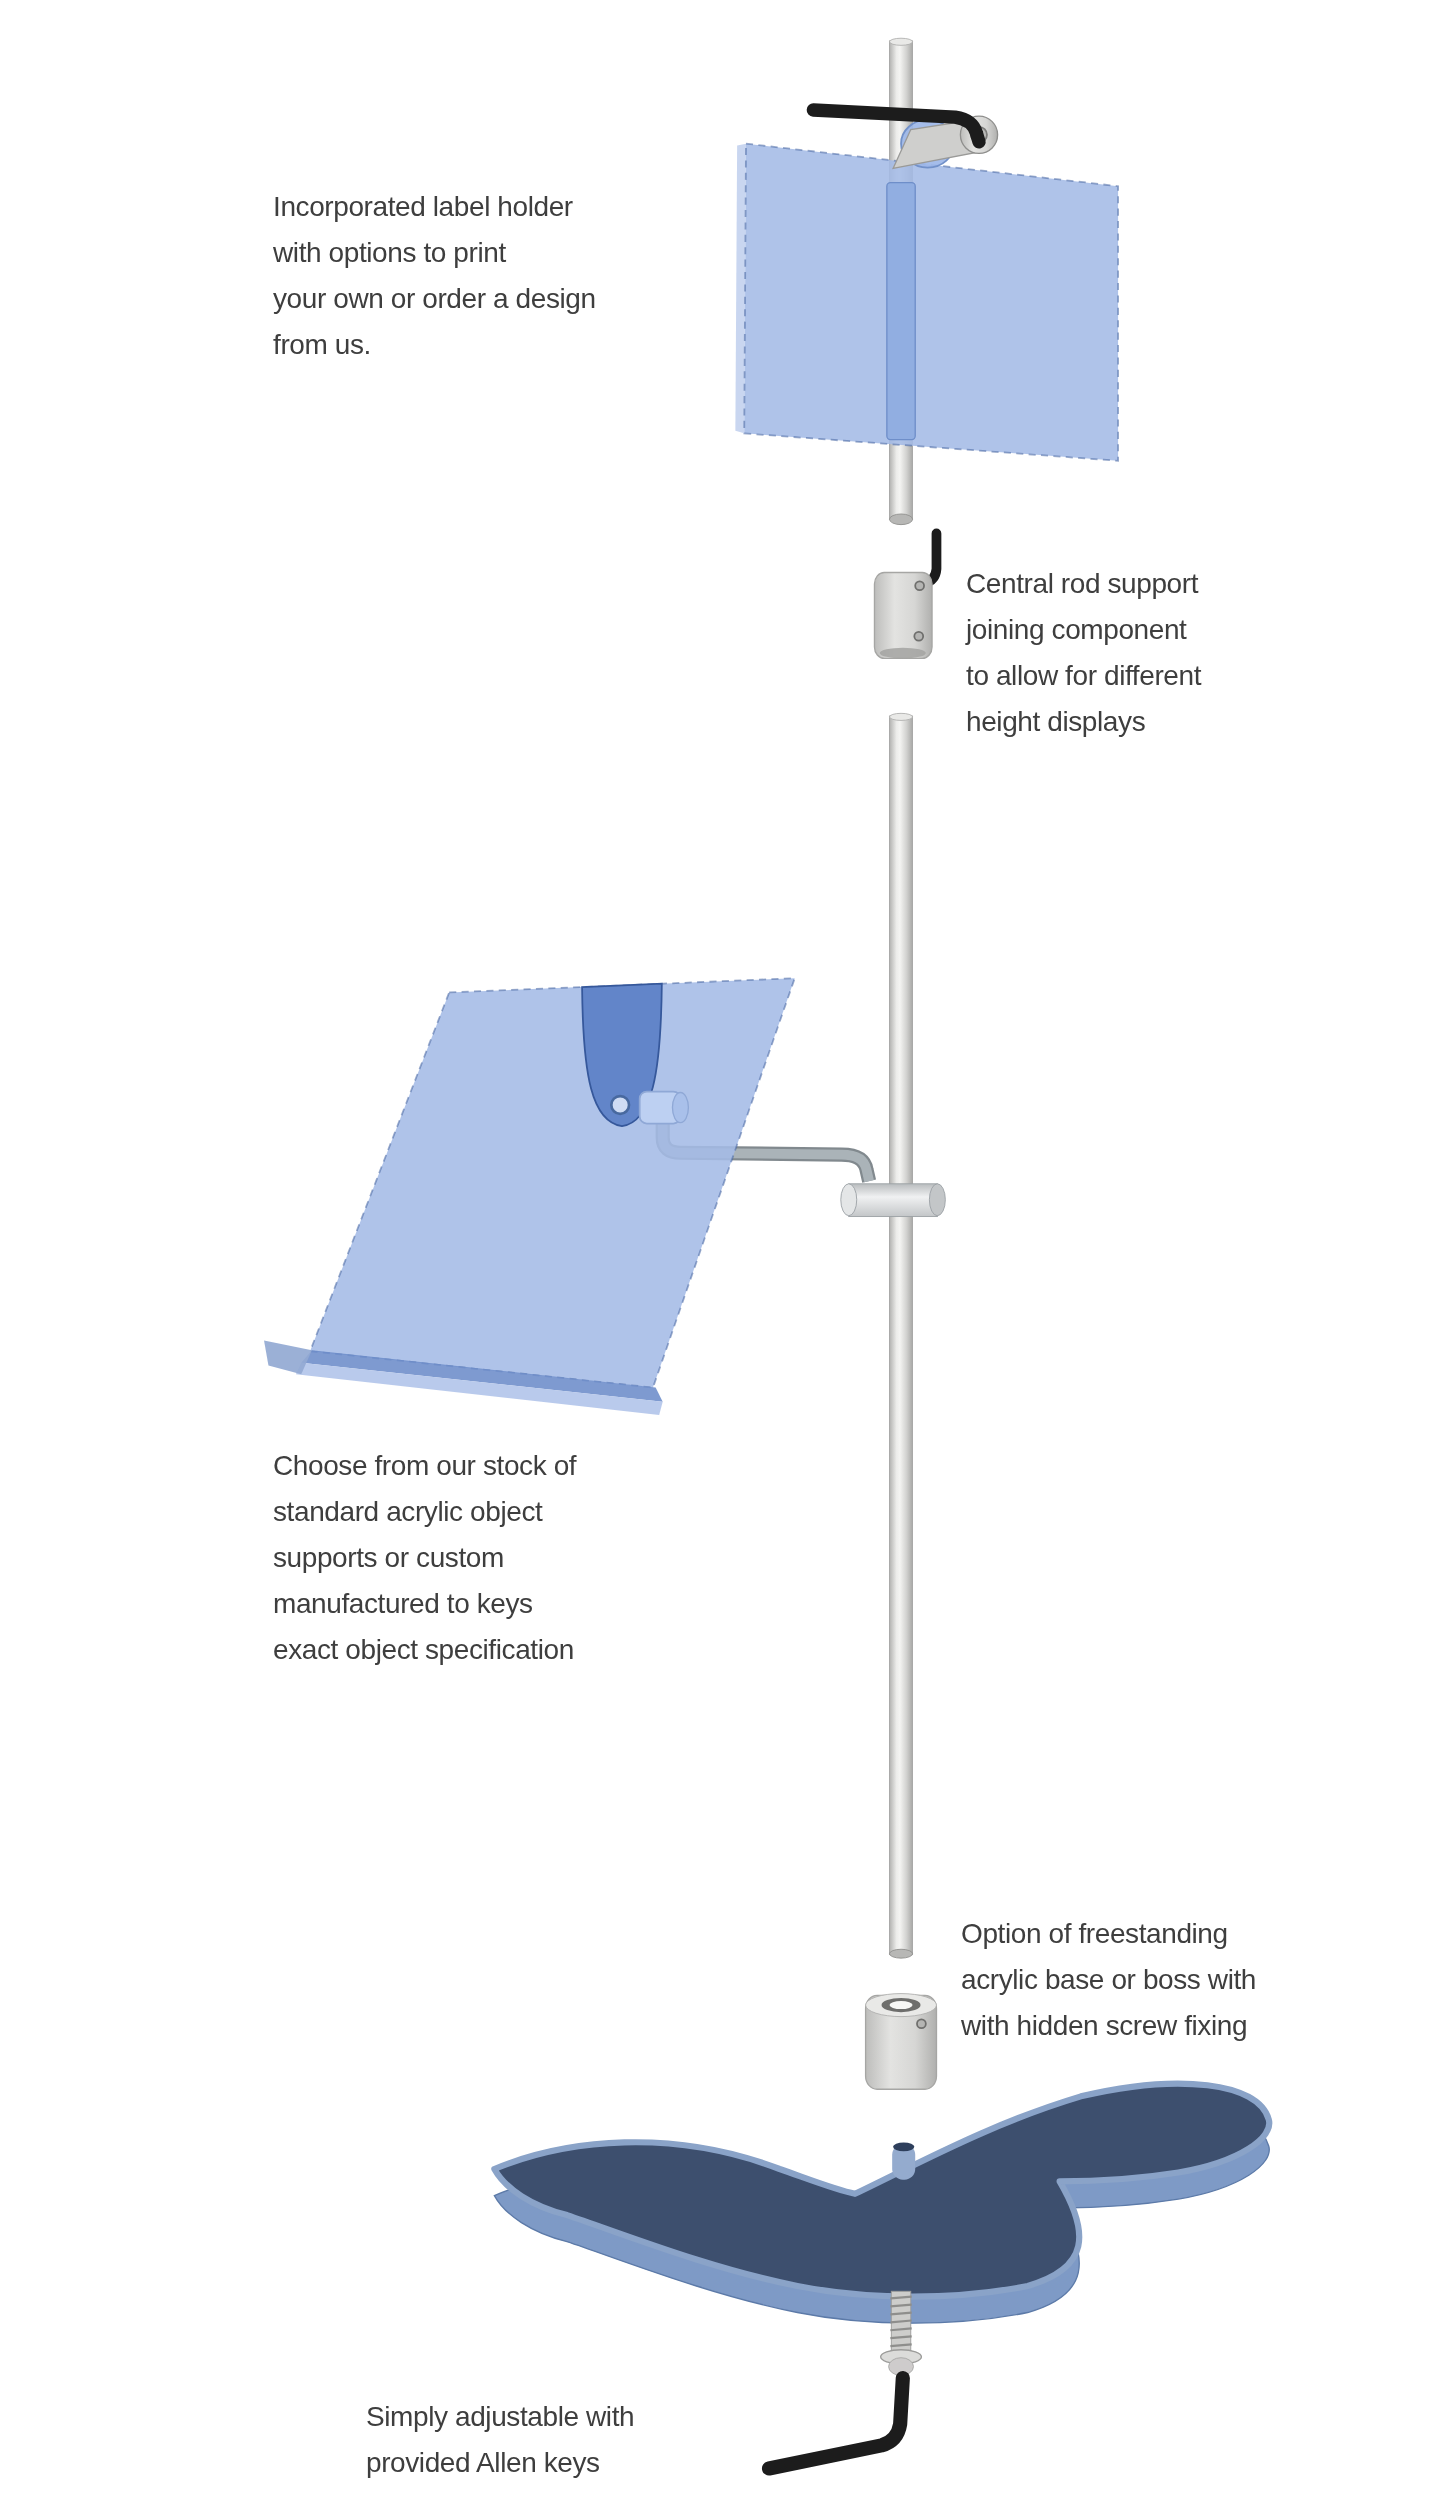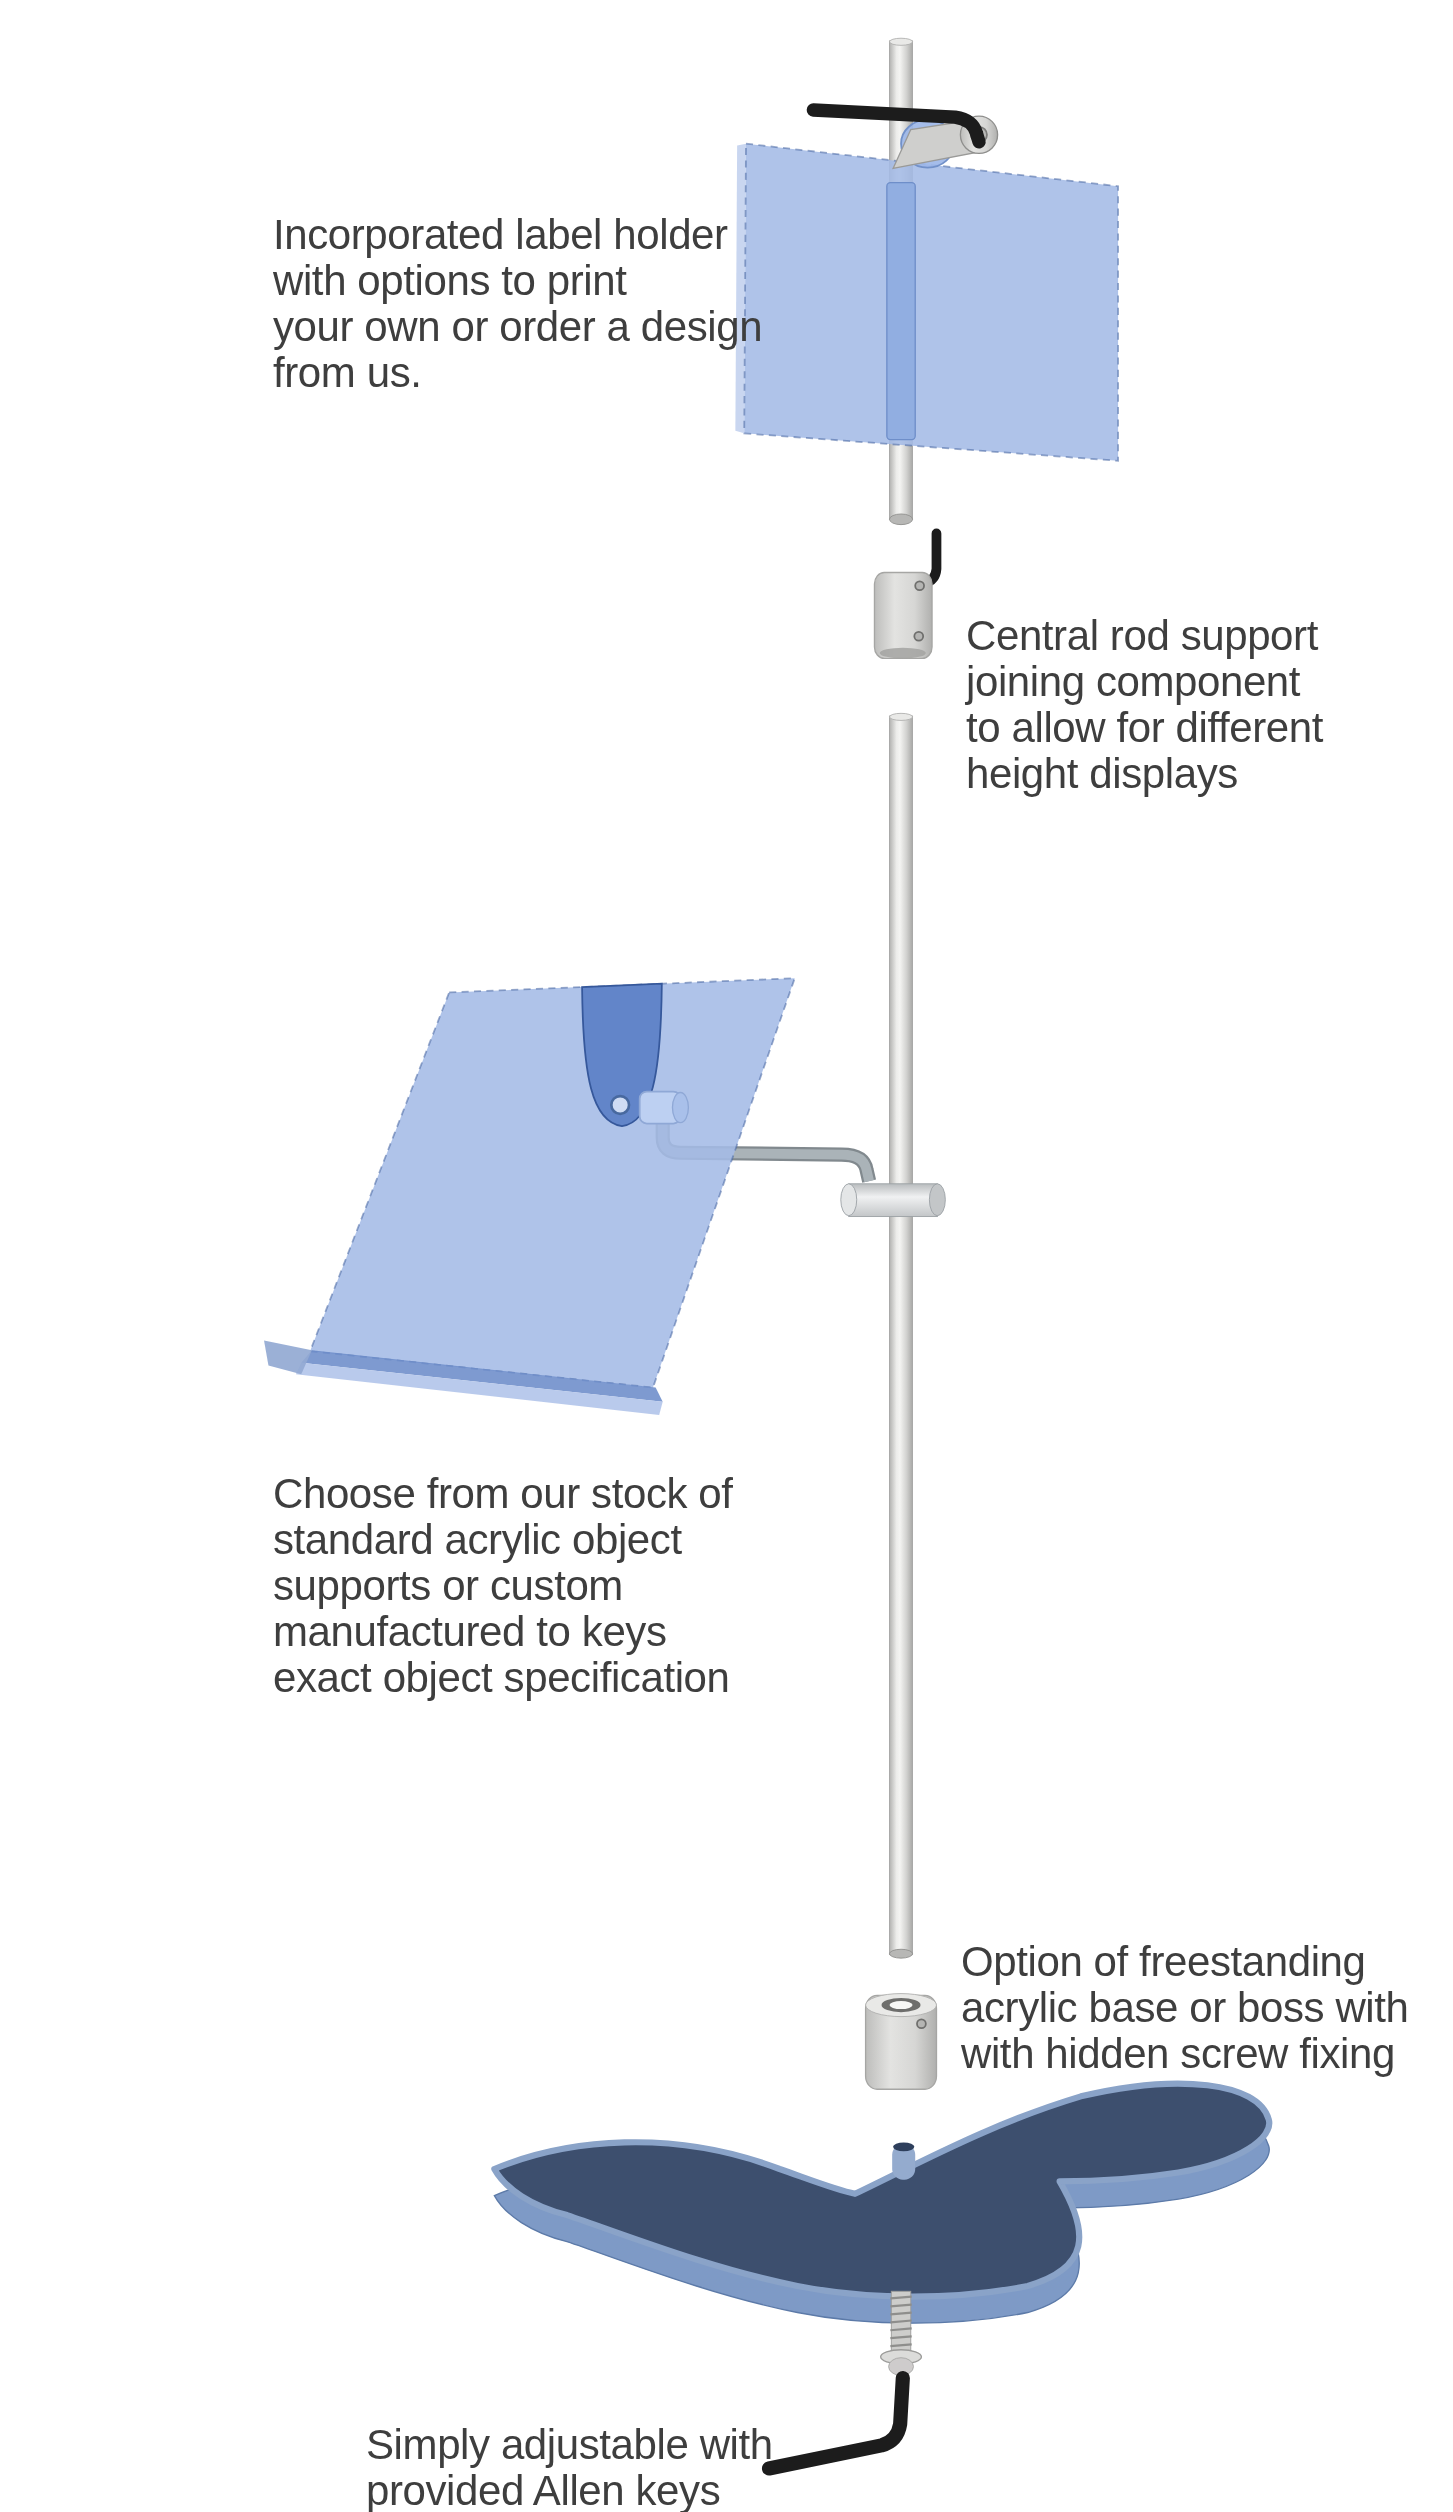--- a/index.html
+++ b/index.html
@@ -16,28 +16,27 @@
     --text:#3e3e3e;
     --background:#ffffff;
   }
   html,body{margin:0;padding:0;}
   body{background:var(--background);font-family:"Liberation Sans",sans-serif;}
   .canvas{position:relative;width:1453px;height:2512px;background:var(--background);overflow:hidden;}
   .diagram-svg{position:absolute;left:0;top:0;width:1453px;height:2512px;}
   .note{
     position:absolute;
     color:var(--text);
-    font-size:42px;
+    font-size:28px;
     line-height:46px;
     letter-spacing:-0.4px;
     white-space:pre-line;
-    margin-top:28px;
   }
   .note-label-holder{left:273px;top:184px;}
-  .note-rod-support{left:966px;top:585px;}
+  .note-rod-support{left:966px;top:561px;}
   .note-modular{left:960px;top:1173px;}
   .note-object-supports{left:273px;top:1443px;}
   .note-base-option{left:961px;top:1911px;}
   .note-adjustable{left:366px;top:2394px;}
 
   
   .panel{fill:var(--acrylic-panel);fill-opacity:.88;stroke:rgba(70,100,160,.55);stroke-width:2;stroke-dasharray:8 6;}
   .panel-edge{fill:#c3d2ee;fill-opacity:.9;}
   .sleeve{fill:var(--acrylic-sleeve);fill-opacity:.95;stroke:#6e8ec9;stroke-width:1.5;}
   .tongue{fill:var(--acrylic-dark);fill-opacity:.92;stroke:#36589b;stroke-width:2;}

